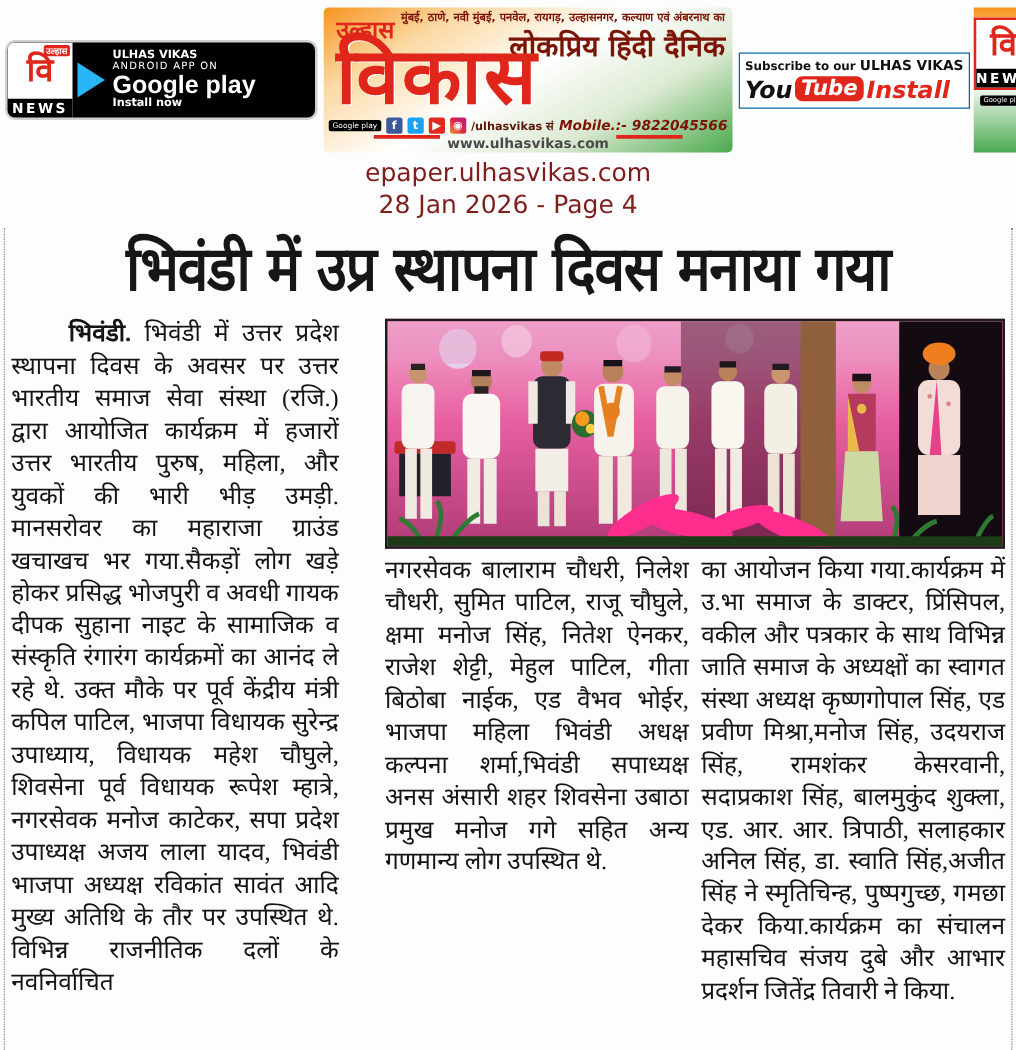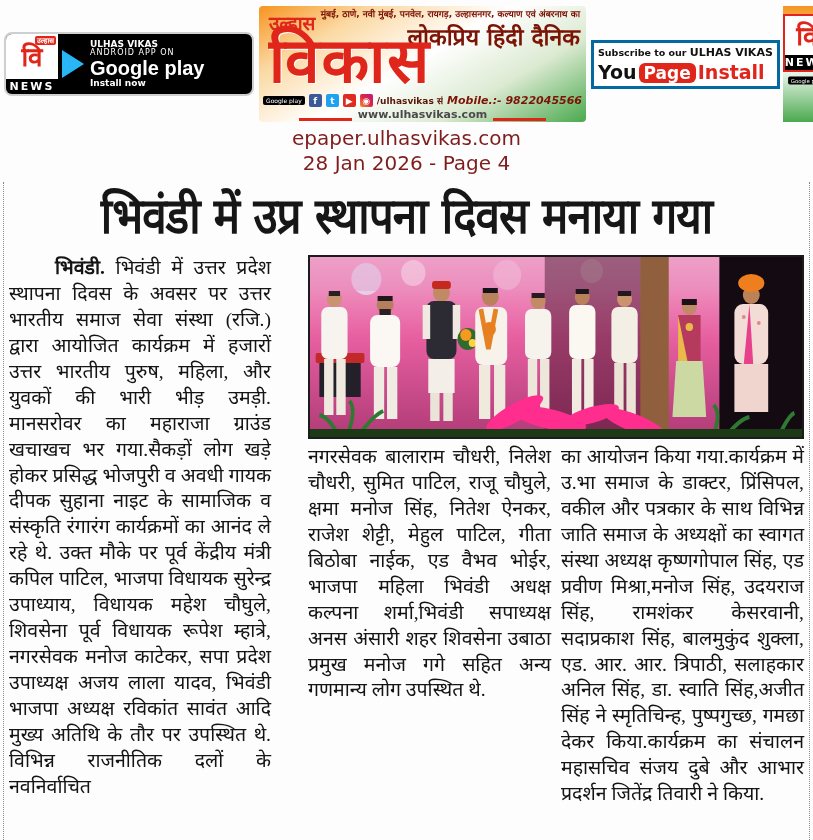--- a/index.html
+++ b/index.html
@@ -41,31 +41,31 @@
   .title-big { font-size:62px; font-weight:900; color:#e0251b; line-height:0.82; letter-spacing:2px;
     text-shadow:1px 1px 0 #fff; }
   .mast-bottom { position:absolute; left:4px; right:4px; bottom:15px; display:flex; align-items:center; gap:4px; }
   .tiny-play { background:#000; color:#fff; font-size:6px; padding:1px 3px; border-radius:2px; white-space:nowrap; }
   .soc { width:13px; height:13px; border-radius:2px; color:#fff; font-size:9px; font-weight:bold;
     display:flex; align-items:center; justify-content:center; }
   .soc.fb { background:#3b5998; } .soc.tw { background:#1da1f2; }
   .soc.yt { background:#e02b20; } .soc.ig { background:linear-gradient(45deg,#f09433,#dc2743,#bc1888); }
   .handle { font-size:9px; font-weight:bold; color:#5a1507; flex:1; white-space:nowrap; overflow:hidden; }
   .mobile { font-size:11px; font-weight:bold; color:#7c1406; white-space:nowrap;font-style:italic; }
-  .website-row { position:absolute; left:0; right:0; bottom:1px; display:flex; align-items:flex-end; gap:6px; padding:0 40px; }
+  .website-row { position:absolute; left:0; right:0; bottom:1px; display:flex; align-items:flex-start; gap:6px; padding:0 40px; }
   .website-row .bar { flex:1; height:3px; background:#e0251b; }
   .website { font-size:11px; font-weight:bold; color:#4a4a4a; }
 
   
   .right-sec { width:218px; display:flex; gap:3px; }
-  .yt-box { flex:1; align-self:center; background:#fff; border:3px solid #0369a1; padding:3px 4px; }
+  .yt-box { flex:1; align-self:center; background:#fff; border:1px solid #0369a1; padding:3px 4px; }
   .yt-line1 { font-size:9.5px; color:#111; white-space:nowrap; }
   .yt-line1 .pre { font-weight:bold; }
   .yt-line1 .brand { font-weight:900; font-size:11px; }
-  .yt-line2 { display:flex; align-items:flex-end; gap:2px; margin-top:2px; }
+  .yt-line2 { display:flex; align-items:flex-start; gap:2px; margin-top:2px;font-style:italic; }
   .yt-you { font-weight:900; font-size:19px; color:#111; }
   .yt-tube { background:#e0251b; color:#fff; font-weight:900; font-size:17px; padding:0 5px; border-radius:6px; }
   .yt-channel { color:#e0251b; font-weight:900; font-size:19px; }
   .right-logo-strip { width:60px; background:linear-gradient(180deg,#f79420 0%,#ffffff 52%,#4aa94e 100%);
     display:flex; flex-direction:column; align-items:center; padding-top:8px; gap:4px; }
   .right-logo-strip .mini-logo { width:48px; height:58px; border:2px solid #e0251b; }
   .right-logo-strip .tiny-play { transform:scale(0.9); }
 
   
   .page-info { text-align:center; line-height:1.25; margin-top:4px; }
@@ -138,21 +138,21 @@
     </div>
   </div>
 
   <div class="right-sec">
     <div class="yt-box">
       <div class="yt-line1">
         <span class="pre">Subscribe to our </span><span class="brand">ULHAS VIKAS</span>
       </div>
       <div class="yt-line2">
         <span class="yt-you">You</span>
-        <span class="yt-tube">Page</span>
+        <span class="yt-tube">Tube</span>
         <span class="yt-channel">Install</span>
       </div>
     </div>
     <div class="right-logo-strip">
       <div class="mini-logo">
 
         <span class="letter">वि</span>
         <span class="news">NEWS</span>
       </div>
       <span class="tiny-play">Google play</span>

